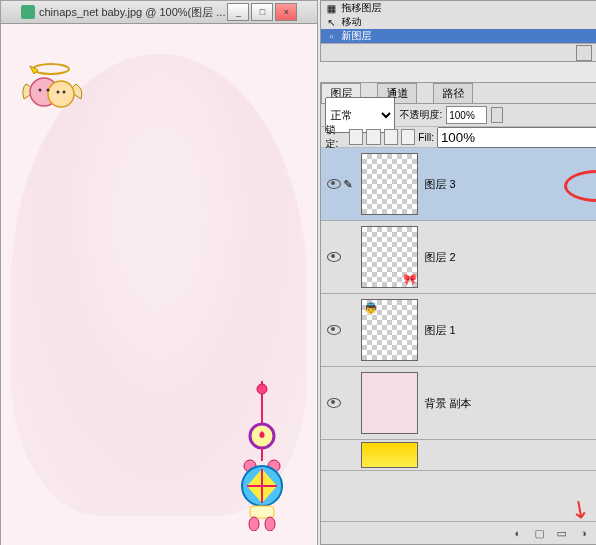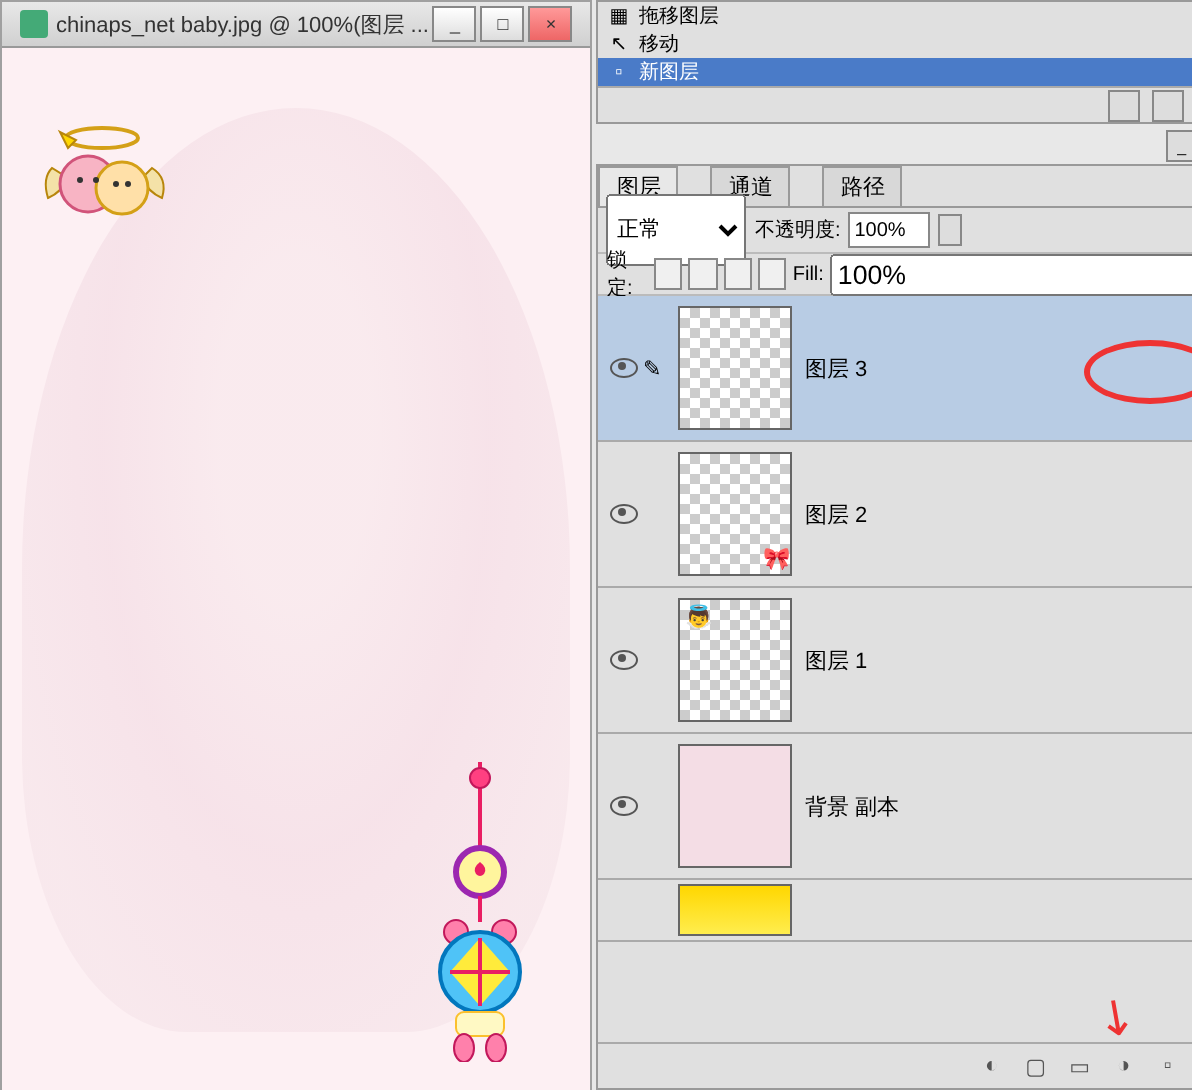--- a/index.html
+++ b/index.html
@@ -1,17 +1,17 @@
 <!DOCTYPE html>
 <html><head>
 <meta charset="utf-8">
 <style>
 body{margin:0;font-family:"Microsoft YaHei",Arial,sans-serif;font-size:11px;background:#f0f0f0;width:596px;height:545px;overflow:hidden;display:flex}
 .doc-window{width:390px;height:545px;border:1px solid #a0a0a0;background:#fff;display:flex;flex-direction:column}
-.titlebar{height:22px;background:linear-gradient(#e8e8e8,#d0d0d0);display:flex;align-items:center;padding:0 9px;border-bottom:1px solid #999}
+.titlebar{height:22px;background:linear-gradient(#e8e8e8,#d0d0d0);display:flex;align-items:center;padding:0 20px;border-bottom:1px solid #999}
 .titlebar .icon{width:14px;height:14px;margin-right:4px;background:#4a7;border-radius:2px}
 .titlebar .title{flex:1;color:#333;font-size:11px;overflow:hidden;text-overflow:ellipsis;white-space:nowrap}
 .winbtn{width:20px;height:16px;margin-left:2px;border:1px solid #888;background:linear-gradient(#fff,#ddd);display:flex;align-items:center;justify-content:center;font-size:9px;color:#333}
 .winbtn.close{background:linear-gradient(#f99,#e66)}
 .canvas{flex:1;background:#fdf0f3;position:relative;overflow:hidden}
 .baby-img{position:absolute;top:30px;left:10px;right:10px;bottom:30px;background:radial-gradient(ellipse at 50% 35%,#f8e8ec 20%,#f4dde5 50%,#f6e5ea 80%);opacity:0.7;border-radius:50% 50% 30% 30%}
 .angel{position:absolute;top:30px;left:15px;width:80px;height:70px}
 .angel svg{width:100%;height:100%}
 .pendant{position:absolute;right:25px;bottom:15px;width:60px;height:150px}
 .pendant svg{width:100%;height:100%}

